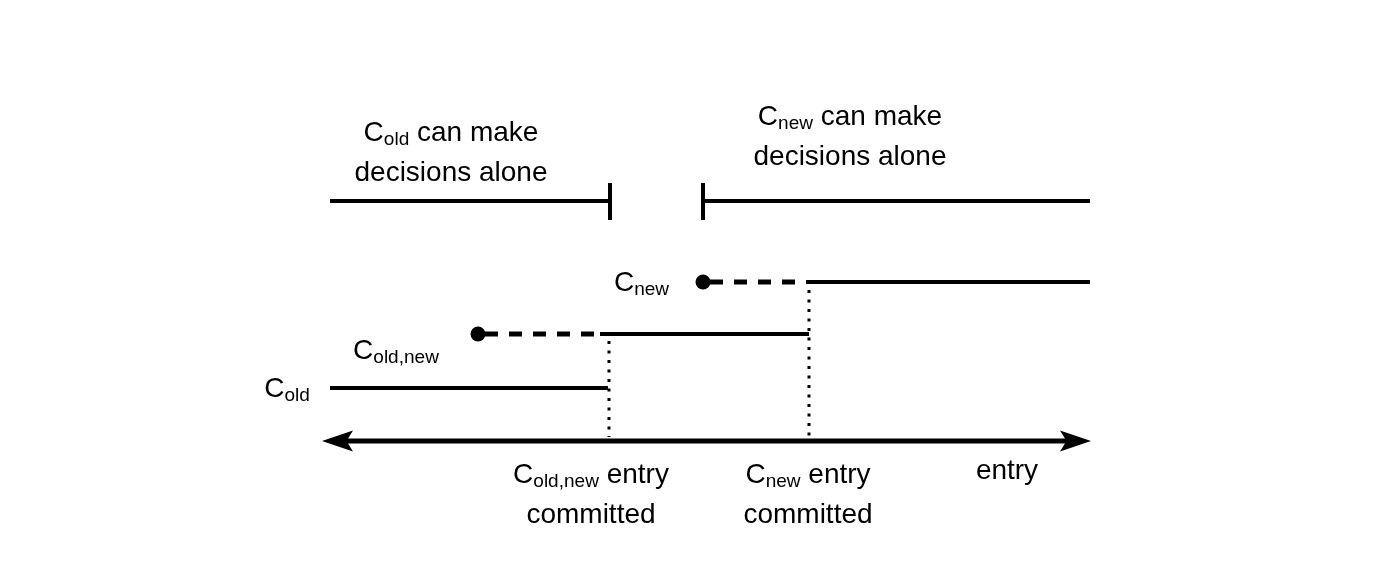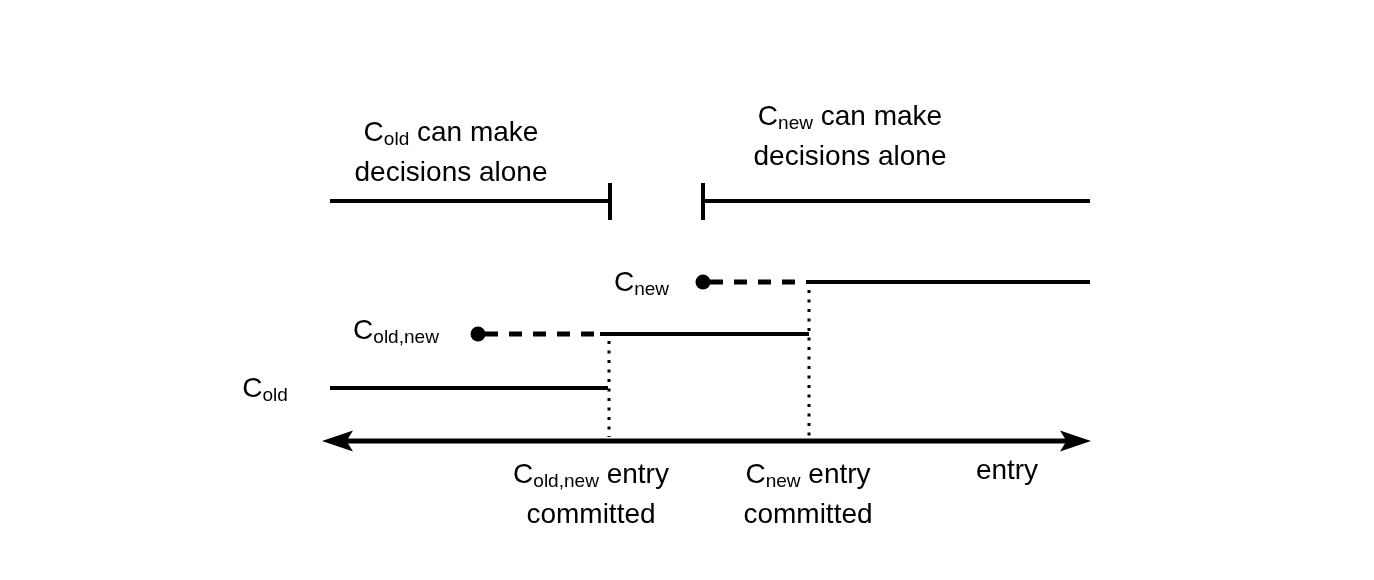--- a/index.html
+++ b/index.html
@@ -83,23 +83,23 @@
     <div>decisions alone</div>
   </div>
 
   <div class="lbl center" style="left:725px; top:96px; width:250px;">
     <div><span>C</span><sub>new</sub><span> can make</span></div>
     <div>decisions alone</div>
   </div>
 
   <div class="lbl right" style="left:595px; top:262px; width:93px;"><span>C</span><sub>new</sub></div>
 
-  <div class="lbl right" style="left:330px; top:310px; width:132px;"><span>C</span><sub>old,new</sub></div>
+  <div class="lbl right" style="left:330px; top:330px; width:132px;"><span>C</span><sub>old,new</sub></div>
 
-  <div class="lbl right" style="left:226px; top:368px; width:78px;"><span>C</span><sub>old</sub></div>
+  <div class="lbl right" style="left:248px; top:368px; width:78px;"><span>C</span><sub>old</sub></div>
 
   <div class="lbl center" style="left:947px; top:450px; width:120px;">entry</div>
 
   <div class="lbl center" style="left:466px; top:454px; width:250px;">
     <div><span>C</span><sub>old,new</sub><span> entry</span></div>
     <div>committed</div>
   </div>
 
   <div class="lbl center" style="left:683px; top:454px; width:250px;">
     <div><span>C</span><sub>new</sub><span> entry</span></div>

